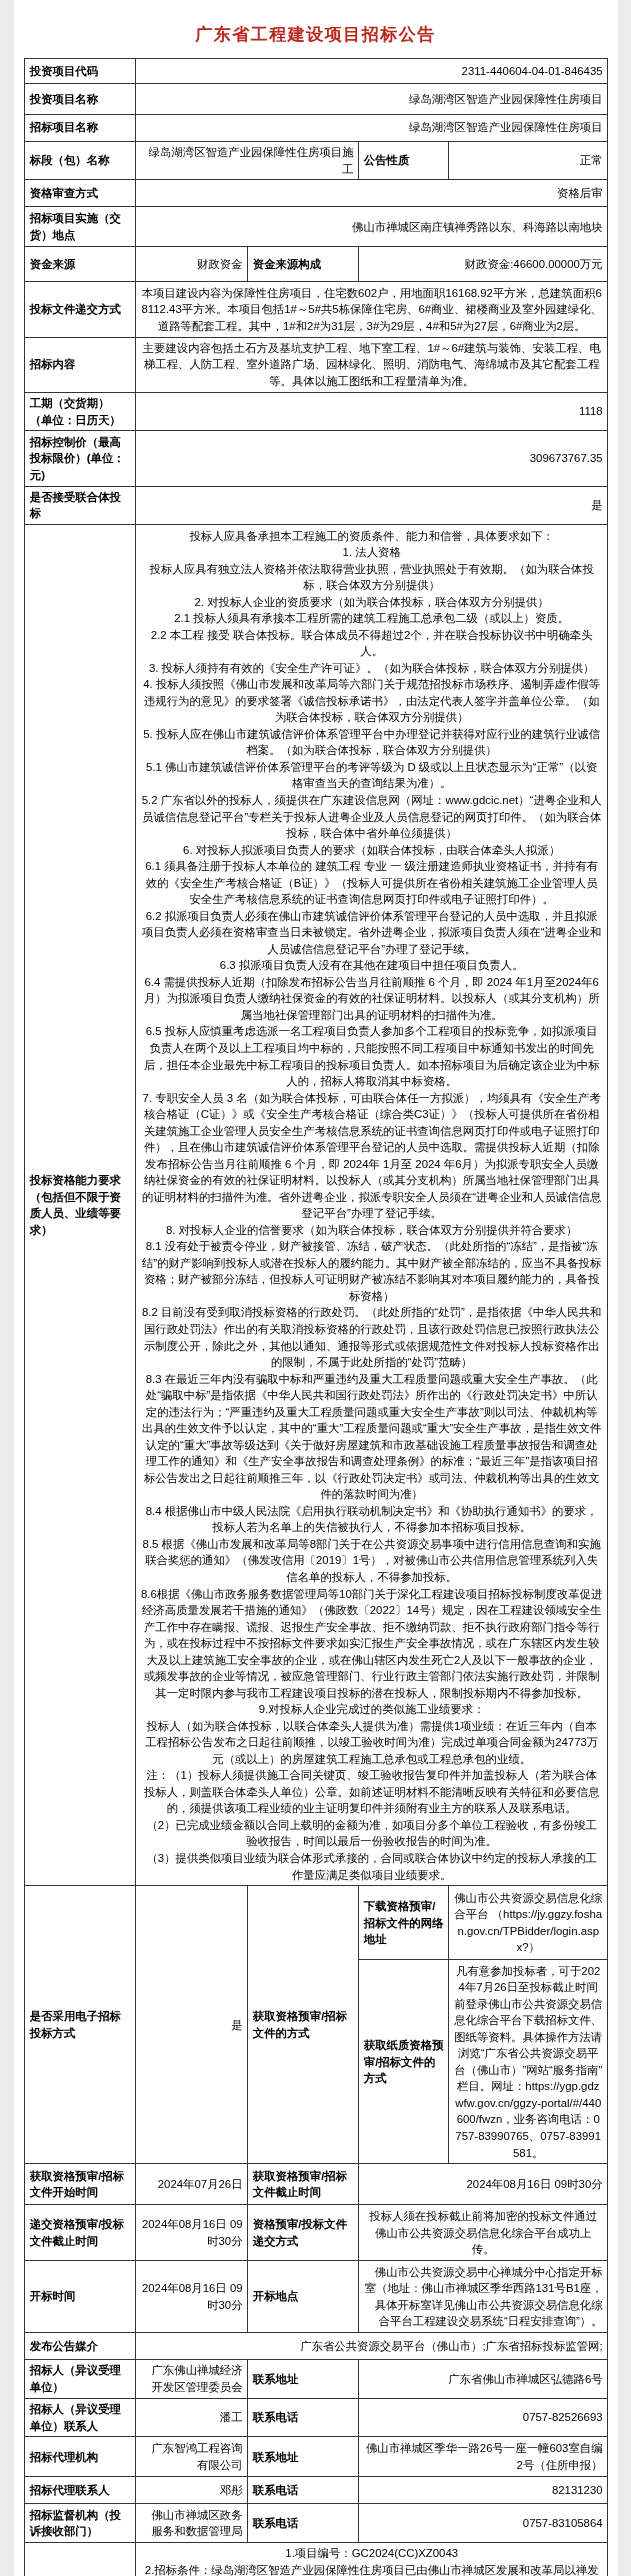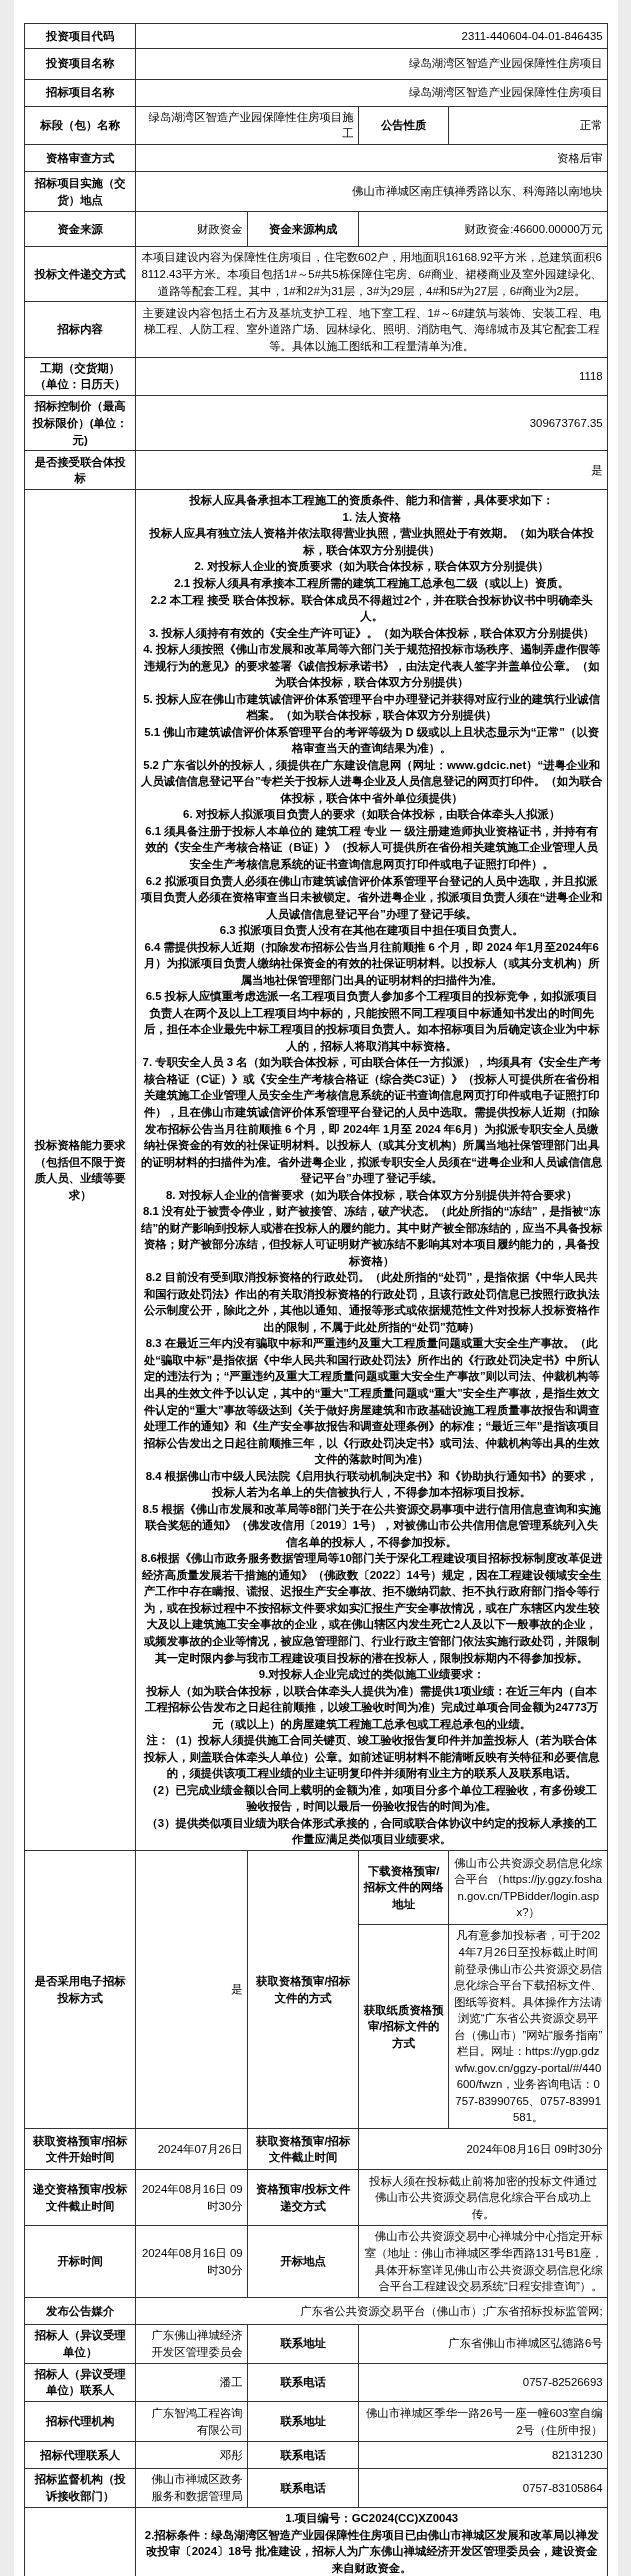--- a/index.html
+++ b/index.html
@@ -31,29 +31,30 @@
     table-layout:fixed;
   }
   td{
     border:0.8px solid #333;
     font-size:11.4px;
     padding:2.3px 4.6px;
     vertical-align:middle;
     word-break:break-all;
     line-height:1.45;
   }
-  td.lbl{font-weight:bold;text-align:center;}
+  td.lbl{font-weight:bold;text-align:left;}
   td.c{text-align:right;}
   td.l{text-align:center;white-space:pre-wrap;}
-  td.top{vertical-align:top;font-weight:bold;}
+  td.top{vertical-align:top;}
 </style>
 </head>
 <body>
 
 <div class="page">
+  <h1 class="doc-title">广东省工程建设项目招标公告</h1>
 
   <table class="announcement">
     <colgroup>
       <col style="width:111px">
         <col style="width:112px">
         <col style="width:111px">
         <col style="width:90px">
         <col style="width:159px">
     </colgroup>
 

